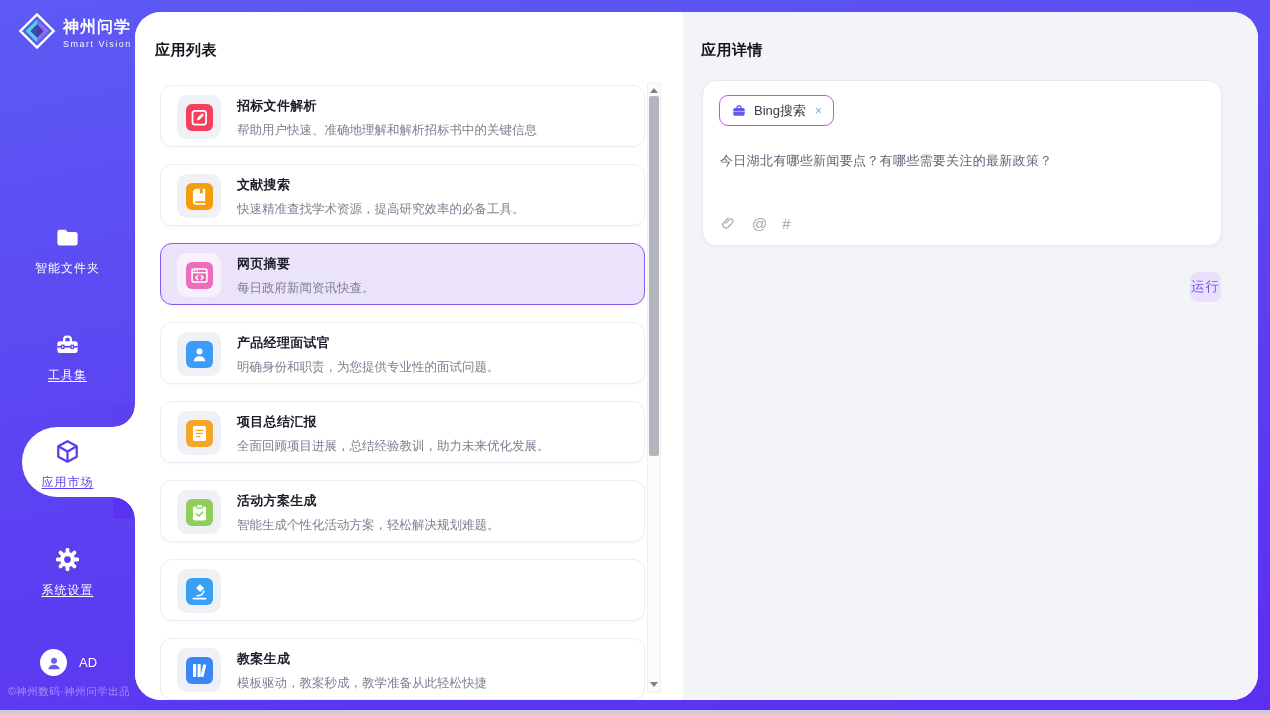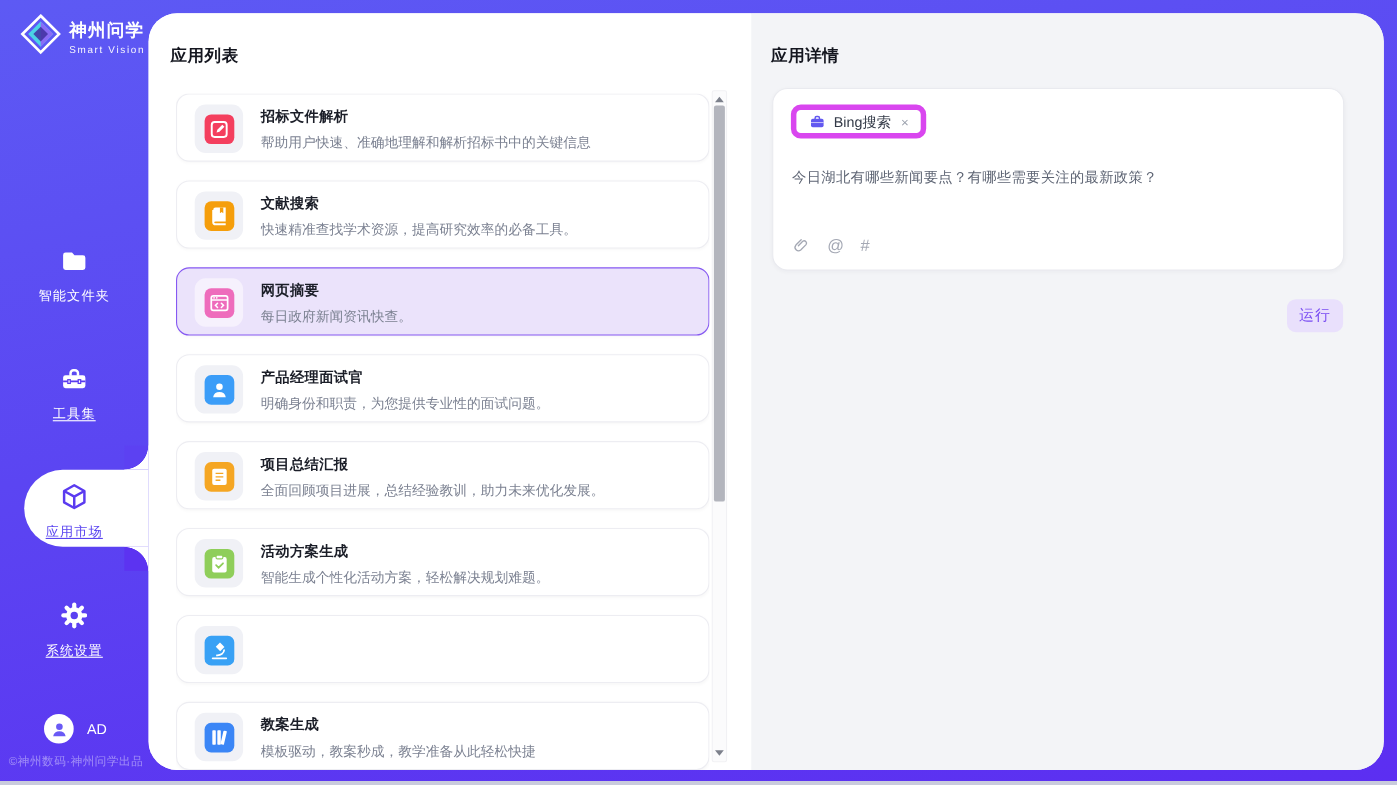--- a/index.html
+++ b/index.html
@@ -76,29 +76,29 @@
 
   
   .input-card {
     position:absolute; left:19px; top:68px; width:520px; height:166px;
     background:#fff; border:1px solid #e9eaef; border-radius:14px;
     box-shadow:0 1px 4px rgba(20,24,40,.04);
   }
   .tool-chip {
     position:absolute; left:16px; top:14px; height:31px;
     display:inline-flex; align-items:center; gap:7px; padding:0 11px;
-    background:#fff; border:5px solid #d946ef; border-radius:9px; cursor:default;
+    background:#fff; border:1px solid #d946ef; border-radius:9px; cursor:default;
   }
   .chip-label { font-size:13px; color:#333a47; }
   .chip-close { font-size:12px; color:#9aa0ac; cursor:pointer; padding-left:2px; }
   .prompt-text { position:absolute; left:17px; top:71px; right:16px; font-size:13px; color:#5e6574; letter-spacing:.3px; }
   .attach-row { position:absolute; left:17px; top:134px; display:flex; align-items:center; gap:15px; color:#a4a8b4; }
   .attach-row .txt-ic { font-size:15px; line-height:1; cursor:pointer; }
   .run-btn {
-    position:absolute; right:37px; top:260px; width:51px; height:30px;
+    position:absolute; right:37px; top:260px; width:31px; height:30px;
     background:#e9e0fc; color:#7a4df2; font-size:13.5px; letter-spacing:1px;
     border:none; border-radius:8px; cursor:pointer;
     display:flex; align-items:center; justify-content:center;
     font-family:"Liberation Sans","DejaVu Sans",sans-serif;
   }
 </style>
 </head>
 <body>
 
 <div class="stage">

